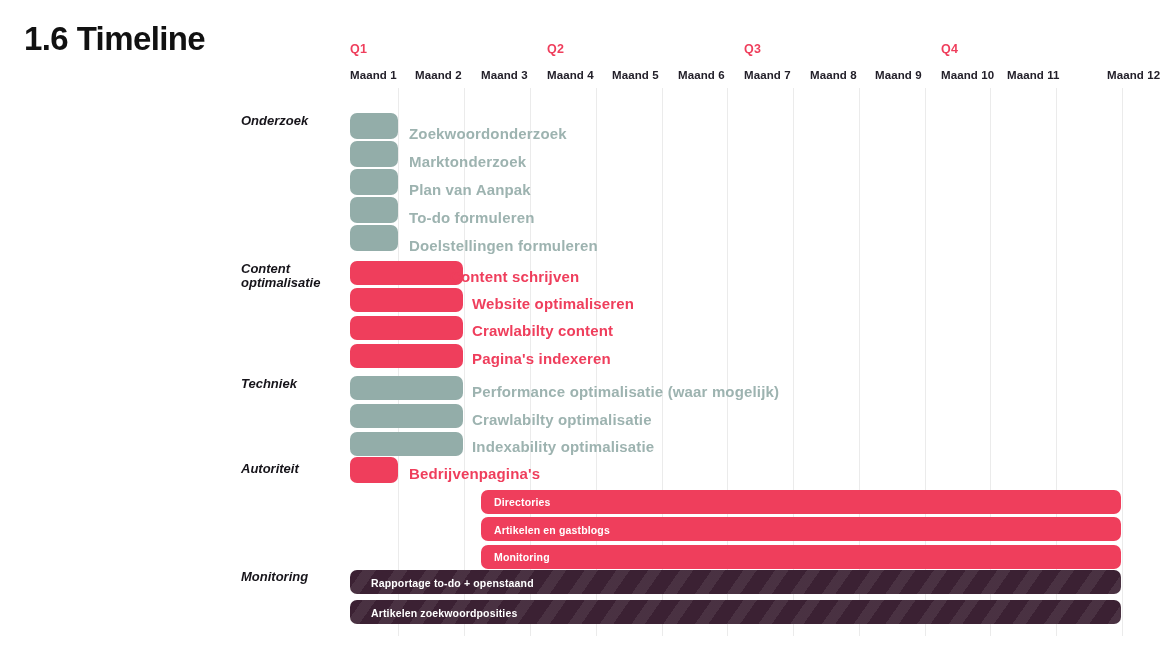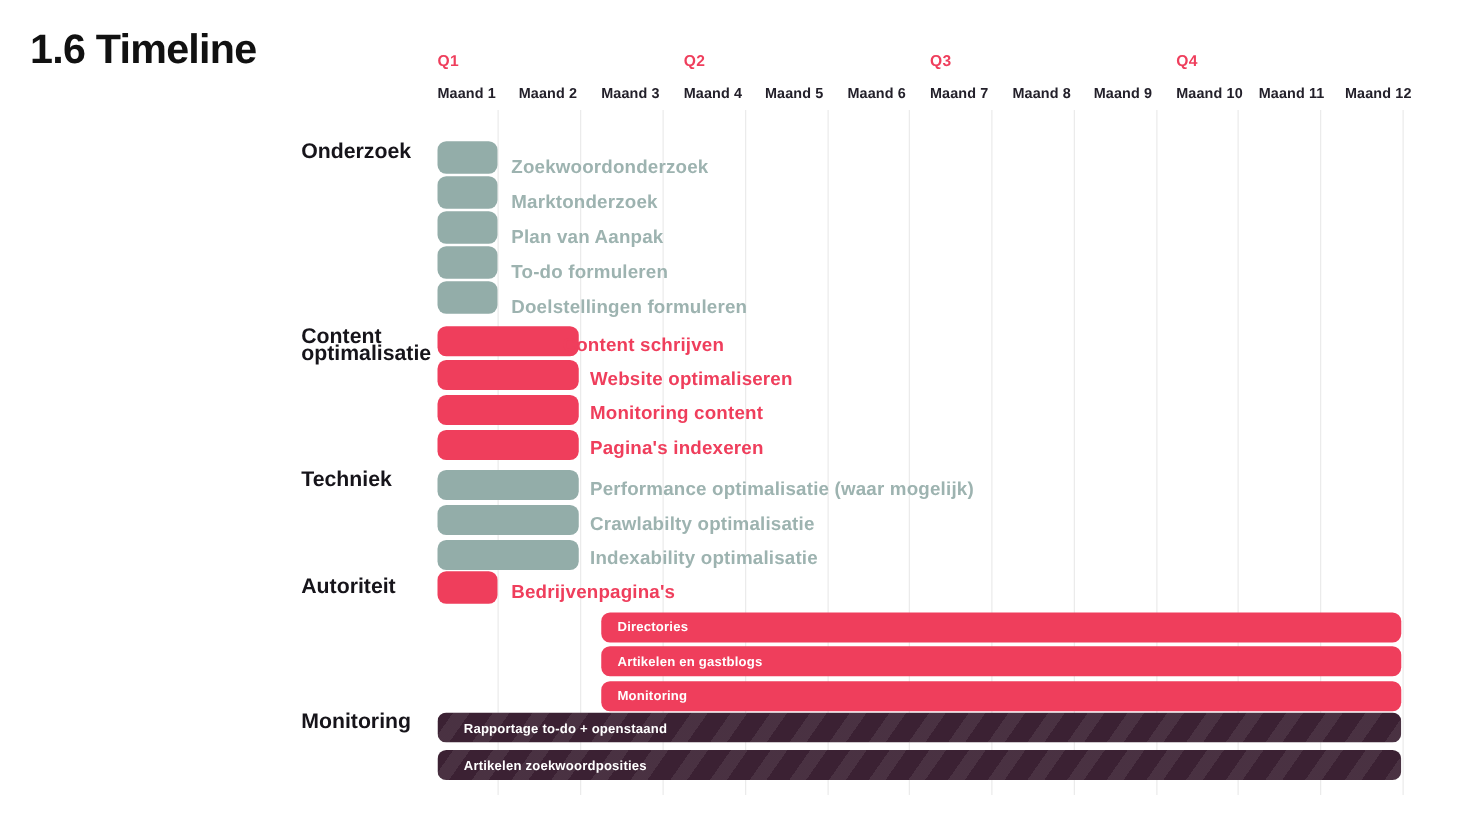--- a/index.html
+++ b/index.html
@@ -64,25 +64,26 @@
     font-weight: bold;
     color: #23202a;
     letter-spacing: 0.1px;
     white-space: nowrap;
   }
 
   
   .section-label {
     position: absolute;
     left: 241px;
-    font-size: 17px;
+    font-size: 13px;
     font-weight: bold;
     color: #16141a;
     line-height: 14px;
     white-space: pre-line;
+    font-style: italic;
   }
 
   .bar {
     position: absolute;
     border-radius: 7px;
   }
   .bar.teal   { background: #93ada9; }
   .bar.pink   { background: #ef3e5c; }
   .bar.dark   {
     background-color: #3b2133;
@@ -148,21 +149,21 @@
       <div class="month-label" style="left: 415px;">Maand 2</div>
       <div class="month-label" style="left: 481px;">Maand 3</div>
       <div class="month-label" style="left: 547px;">Maand 4</div>
       <div class="month-label" style="left: 612px;">Maand 5</div>
       <div class="month-label" style="left: 678px;">Maand 6</div>
       <div class="month-label" style="left: 744px;">Maand 7</div>
       <div class="month-label" style="left: 810px;">Maand 8</div>
       <div class="month-label" style="left: 875px;">Maand 9</div>
       <div class="month-label" style="left: 941px;">Maand 10</div>
       <div class="month-label" style="left: 1007px;">Maand 11</div>
-      <div class="month-label" style="left: 1041px; padding-left: 35px;">Maand 12</div>
+      <div class="month-label" style="left: 1072px; padding-left: 35px;">Maand 12</div>
     </div>
 
   <div id="chart-body">
       <div class="section-label" style="top: 114px;">Onderzoek</div>
       <div class="bar teal" style="left: 350px; top: 113px; width: 48px; height: 26px;"></div>
       <div class="task-label-out teal" style="left: 409px; top: 125px;">Zoekwoordonderzoek</div>
       <div class="bar teal" style="left: 350px; top: 141px; width: 48px; height: 26px;"></div>
       <div class="task-label-out teal" style="left: 409px; top: 153px;">Marktonderzoek</div>
       <div class="bar teal" style="left: 350px; top: 169px; width: 48px; height: 26px;"></div>
       <div class="task-label-out teal" style="left: 409px; top: 181px;">Plan van Aanpak</div>
@@ -170,21 +171,21 @@
       <div class="task-label-out teal" style="left: 409px; top: 209px;">To-do formuleren</div>
       <div class="bar teal" style="left: 350px; top: 225px; width: 48px; height: 26px;"></div>
       <div class="task-label-out teal" style="left: 409px; top: 237px;">Doelstellingen formuleren</div>
       <div class="section-label" style="top: 262px;">Content
 optimalisatie</div>
       <div class="bar pink" style="left: 350px; top: 261px; width: 113px; height: 24px;"></div>
       <div class="task-label-out pink" style="left: 450px; top: 268px;">Content schrijven</div>
       <div class="bar pink" style="left: 350px; top: 288px; width: 113px; height: 24px;"></div>
       <div class="task-label-out pink" style="left: 472px; top: 295px;">Website optimaliseren</div>
       <div class="bar pink" style="left: 350px; top: 316px; width: 113px; height: 24px;"></div>
-      <div class="task-label-out pink" style="left: 472px; top: 322px;">Monitoring content</div>
+      <div class="task-label-out pink" style="left: 472px; top: 322px;">Crawlabilty content</div>
       <div class="bar pink" style="left: 350px; top: 344px; width: 113px; height: 24px;"></div>
       <div class="task-label-out pink" style="left: 472px; top: 350px;">Pagina's indexeren</div>
       <div class="section-label" style="top: 377px;">Techniek</div>
       <div class="bar teal" style="left: 350px; top: 376px; width: 113px; height: 24px;"></div>
       <div class="task-label-out teal" style="left: 472px; top: 383px;">Performance optimalisatie (waar mogelijk)</div>
       <div class="bar teal" style="left: 350px; top: 404px; width: 113px; height: 24px;"></div>
       <div class="task-label-out teal" style="left: 472px; top: 411px;">Crawlabilty optimalisatie</div>
       <div class="bar teal" style="left: 350px; top: 432px; width: 113px; height: 24px;"></div>
       <div class="task-label-out teal" style="left: 472px; top: 438px;">Indexability optimalisatie</div>
       <div class="section-label" style="top: 462px;">Autoriteit</div>

